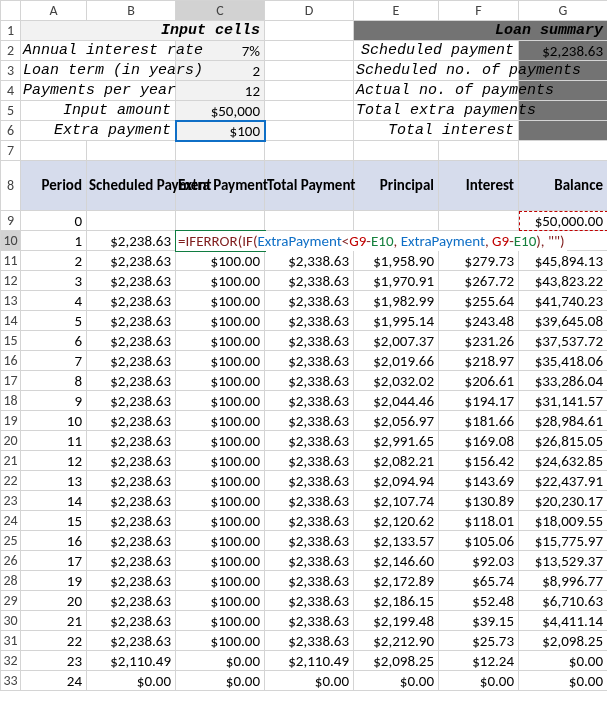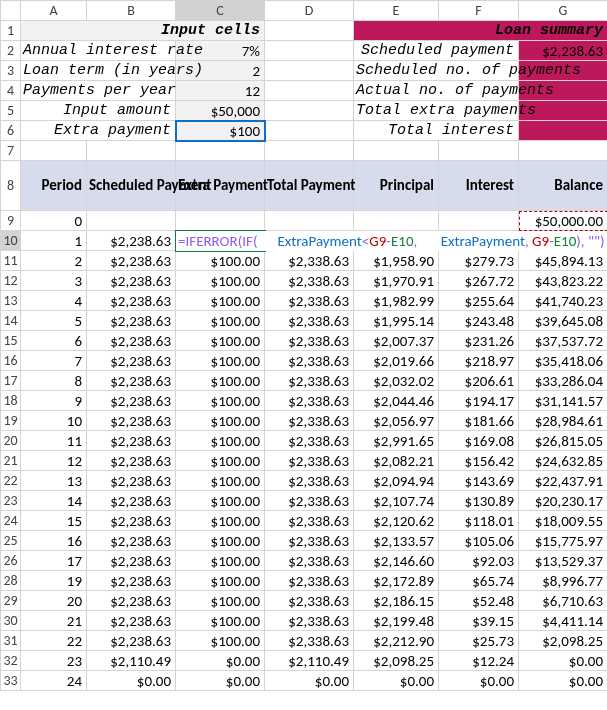--- a/index.html
+++ b/index.html
@@ -61,43 +61,43 @@
     font-size: 15px;
     white-space: nowrap;
     overflow: visible;
     vertical-align: middle;
   }
   .left { text-align: left; }
   .ctr { text-align: center; }
   .italic { font-style: italic; font-family: Liberation Mono, monospace; }
   .bold { font-weight: 700; }
   .bg-light-gray { background: #f2f2f2; }
-  .bg-light-green { background: #be185d; }
+  .bg-light-green { background: #737373; }
   .bg-blue-head { background: #d6dcec; margin-top: 20px; }
 
   
   .active-cell-green {
     outline: 2px solid #107c41;
     outline-offset: -1px;
   }
   .blue-box {
     outline: 2px solid #0f6fc6;
     outline-offset: -1px;
   }
   .purple-dash {
     outline: 1.5px dashed #7030a0;
     outline-offset: -1px;
   }
   .red-dash {
     outline: 1.5px dashed #c00000;
     outline-offset: -1px;
   }
   
-  span.f-black { color:#8b5cf6; }
-  span.f-blue  { color:#0f6fc6;margin-left:20px; }
+  span.f-black { color:#7f1d1d; }
+  span.f-blue  { color:#0f6fc6; }
   span.f-purple{ color:#15803d; }
   span.f-red   { color:#c00000; }
   .formula-editing {
     position: relative;
     z-index: 5;
     text-align: left;
     overflow: visible;
   }
   .formula-editing .overflow {
     position: absolute;

